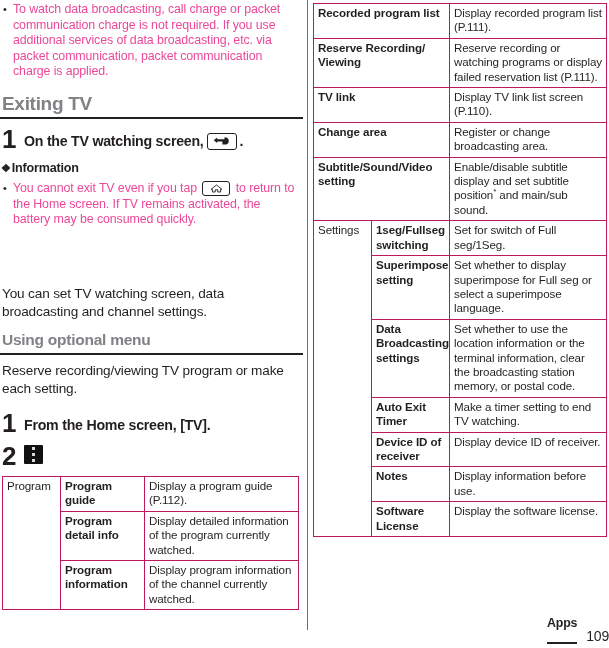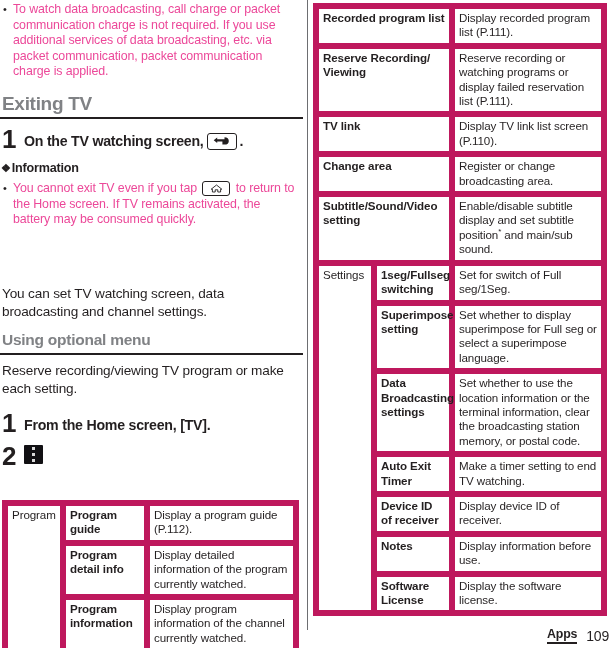--- a/index.html
+++ b/index.html
@@ -96,40 +96,40 @@
     letter-spacing:-0.25px;line-height:18px;
   }
 
   
   table.spec{
     border-collapse:collapse;
     width:100%;
     table-layout:fixed;
   }
   table.spec td{
-    border:6px solid #be185d;
+    border:1px solid #be185d;
     vertical-align:top;
     padding:2px 3px 3px 4px;
     font-size:11.6px;
     line-height:14.4px;
     letter-spacing:-0.1px;
   }
   td.k1{font-weight:normal;color:#231f20;}
   td.k2{font-weight:bold;color:#231f20;}
   td.desc{font-weight:normal;color:#231f20;}
   .sup{font-size:8px;vertical-align:super;line-height:0;}
 
   
   .footer{
     position:absolute;right:0;bottom:4px;
     display:flex;align-items:flex-end;gap:9px;
   }
   .footer-chapter{
     font-size:12.4px;font-weight:bold;color:#231f20;
-    border-bottom:2px solid #231f20;padding-bottom:1px;letter-spacing:-0.2px;
+    border-bottom:2px solid #231f20;padding-bottom:12px;letter-spacing:-0.2px;
   }
   .footer-page{font-size:14px;color:#231f20;letter-spacing:-0.2px;}
 </style>
 </head>
 <body>
 
 <div class="page">
 
   <div class="col-divider"></div>
 
@@ -193,21 +193,21 @@
         <span class="menuchip">
           <span class="dots">
             <span class="dot"></span>
             <span class="dot"></span>
             <span class="dot"></span>
           </span>
         </span>
       </div>
     </div>
 
-    <div style="position:absolute;left:2px;top:476px;width:297px;margin-top:24px;">
+    <div style="position:absolute;left:2px;top:476px;width:297px;">
       <table class="spec">
         <colgroup>
             <col style="width:58px">
             <col style="width:84px">
             <col>
           </colgroup>
         <tbody>
           <tr>
             <td class="k1" rowspan="3">Program</td>
             <td class="k2">Program guide</td>

